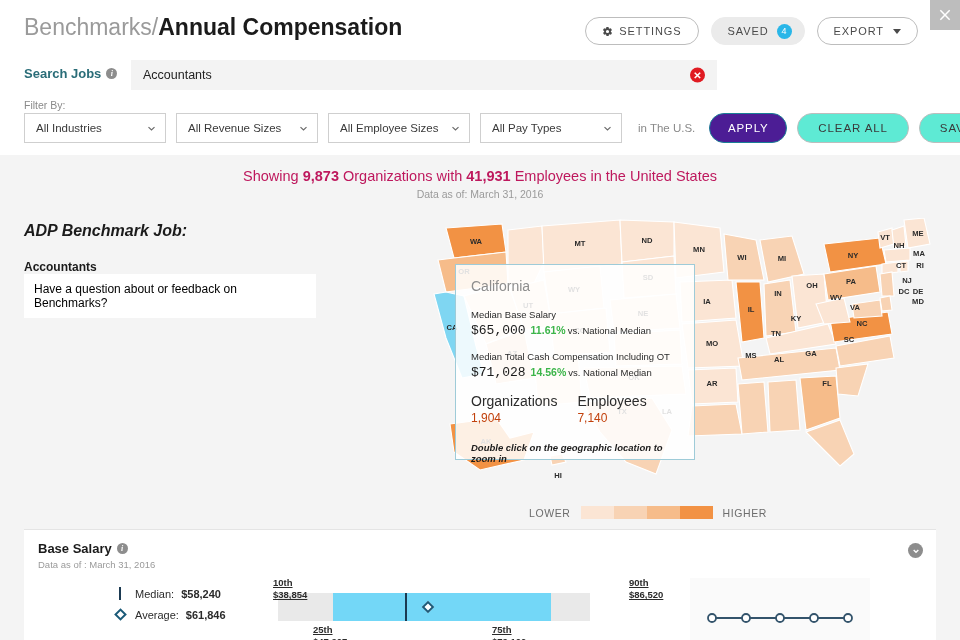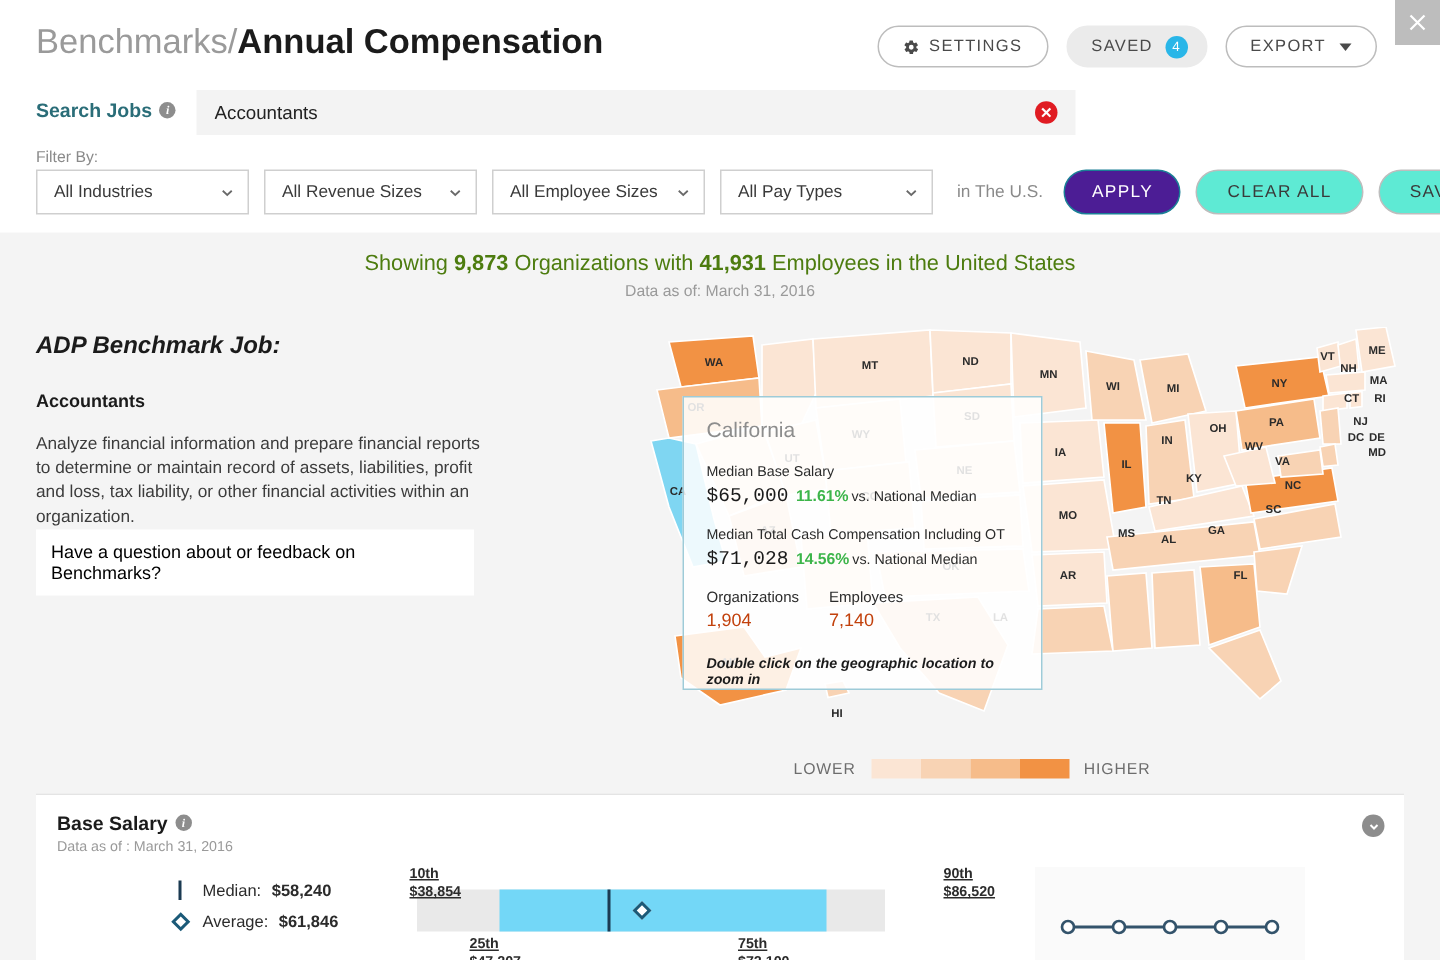--- a/index.html
+++ b/index.html
@@ -83,21 +83,21 @@
   .inus { font-size:11.5px; color:#8a8a8a; margin-left:6px; margin-right:4px; white-space:nowrap; }
   .btn {
     height:30px; border-radius:15px; display:flex; align-items:center; justify-content:center;
     font-size:11.5px; letter-spacing:.9px; cursor:pointer; white-space:nowrap;
   }
   .btn.primary { background:#4c1d95; color:#fff; width:78px; border:1px solid #1a7f96; }
   .btn.ghost { background:#5eead4; color:#3a3a3a; border:1px solid #bdbdbd; padding:0 20px; }
 
   
   .summary { position:absolute; left:0; top:168px; width:960px; text-align:center; }
-  .summary .line1 { font-size:14.5px; color:#4d7c0f; }
+  .summary .line1 { font-size:14.5px; color:#be185d; }
   .summary .line1 b { font-weight:700; }
   .summary .line2 { font-size:10.5px; color:#9a9a9a; margin-top:4px; }
 
   
   .jobpanel { position:absolute; left:24px; top:222px; width:300px; }
   .jobpanel h2 { font-size:16px; font-style:italic; font-weight:700; color:#1b1b1b; }
   .jobpanel .jobname { font-size:12px; font-weight:700; color:#1b1b1b; margin-top:20px; }
   .jobpanel .desc { font-size:11.5px; line-height:16.2px; color:#3c3c3c; margin-top:14px; }
   .feedback {
     margin-top:0; background:#fff; padding:8px 10px; width:292px;
@@ -122,21 +122,21 @@
   }
   .tt-title { font-size:14px; color:#8d8d8d; margin-bottom:15px; }
   .tt-lbl { font-size:9.5px; color:#2b2b2b; }
   .tt-val { font-size:13px; color:#1b1b1b; margin-top:2px; }
   .tt-val .big { font-weight:400;font-family:Liberation Mono, monospace; }
   .tt-pct { color:#3cb54a; font-size:10.5px; font-weight:700; margin-left:5px; }
   .tt-vs { color:#2b2b2b; font-size:9.5px; margin-left:2px; }
   .tt-row { margin-bottom:13px; }
   .tt-cols { display:flex; gap:20px; }
   .tt-cols .c { }
-  .tt-cols .c .lbl { font-size:10px; color:#2b2b2b; }
+  .tt-cols .c .lbl { font-size:14px; color:#2b2b2b; }
   .tt-cols .c .v { font-size:12px; color:#c2410c; margin-top:2px; }
   .tt-hint { font-size:9.5px; font-style:italic; font-weight:700; color:#1b1b1b; margin-top:17px; }
 
   
   .card {
     position:absolute; left:24px; top:529px; width:912px; height:111px;
     background:#fff; border-top:1px solid #e4e4e4;
   }
   .card-title { position:absolute; left:14px; top:11px; font-size:13px; font-weight:700; color:#1b1b1b; display:flex; align-items:center; gap:5px; }
   .card-sub { position:absolute; left:14px; top:29px; font-size:9.5px; color:#9a9a9a; }
@@ -251,21 +251,20 @@
   <div class="summary">
     <div class="line1">
       <span>Showing </span><b>9,873</b><span> Organizations with </span><b>41,931</b><span> Employees in the United States</span>
     </div>
     <div class="line2">Data as of: March 31, 2016</div>
   </div>
 
   <div class="jobpanel">
     <h2>ADP Benchmark Job:</h2>
     <div class="jobname">Accountants</div>
-    <div class="desc">Analyze financial information and prepare financial reports to determine or maintain record of assets, liabilities, profit and loss, tax liability, or other financial activities within an organization.</div>
     <div class="feedback">Have a question about or feedback on Benchmarks?</div>
   </div>
 
   <div class="mapwrap">
     <svg width="520" height="285" viewBox="0 0 520 285">
       <g stroke="#ffffff" stroke-width="1.1">
 
         <path fill="#f29244" d="M22,10 L78,6 L82,34 L30,40 Z"></path>
         <path fill="#f6bc8a" d="M14,42 L30,40 L82,34 L84,66 L22,74 Z"></path>
         <path fill="#7fd6f2" d="M10,76 L22,74 L40,78 L52,128 L60,156 L38,160 L22,120 Z"></path>

